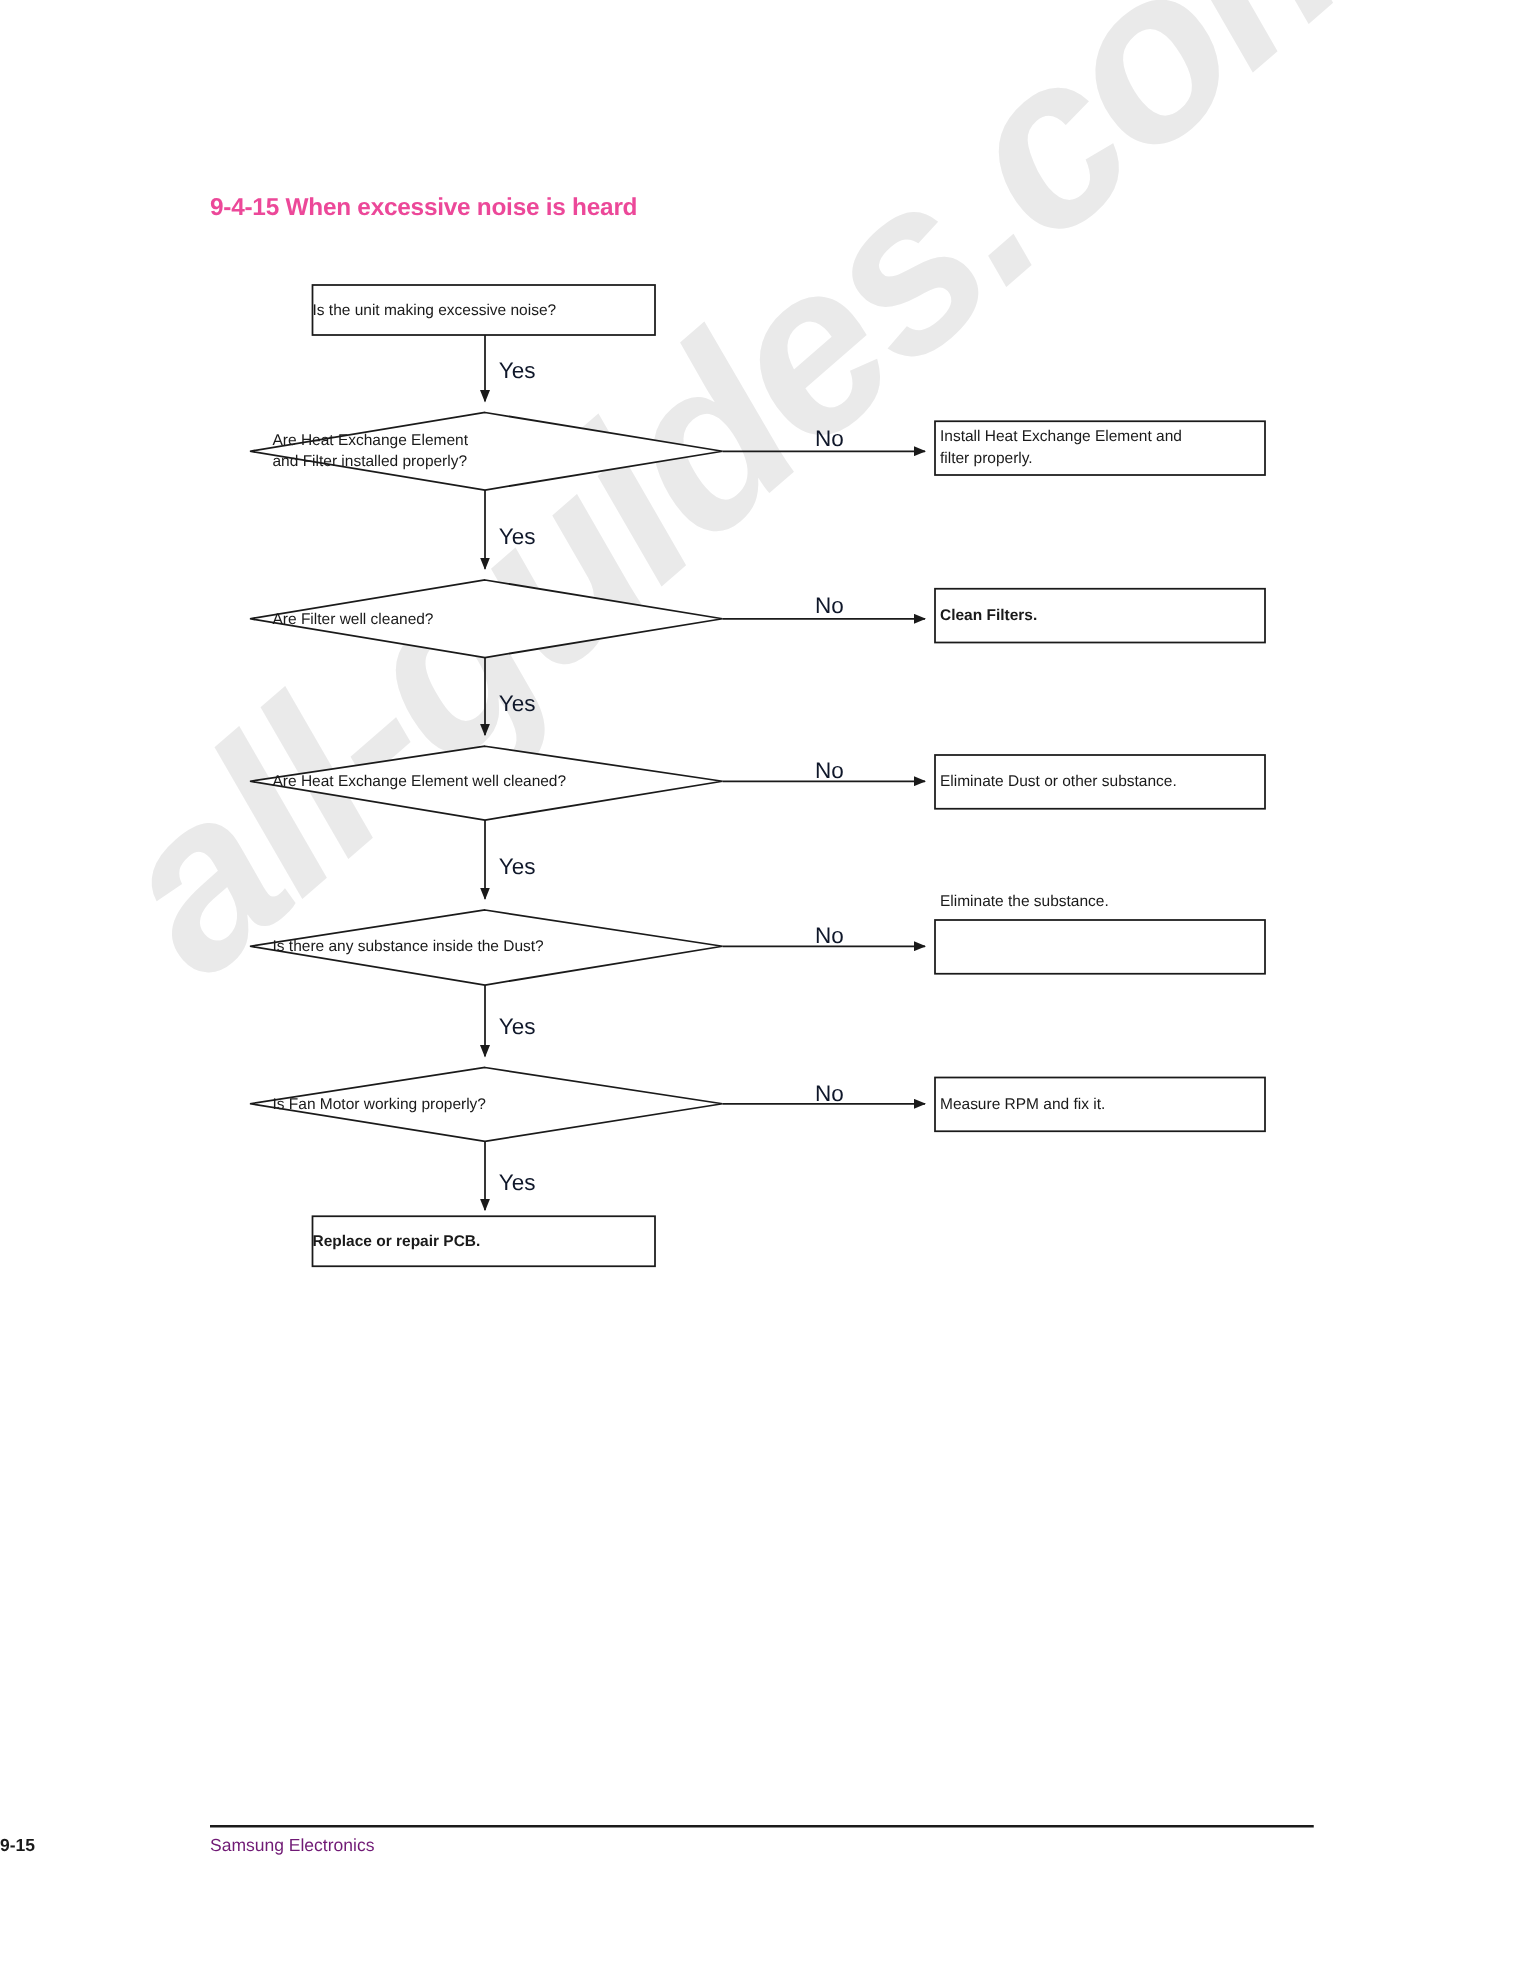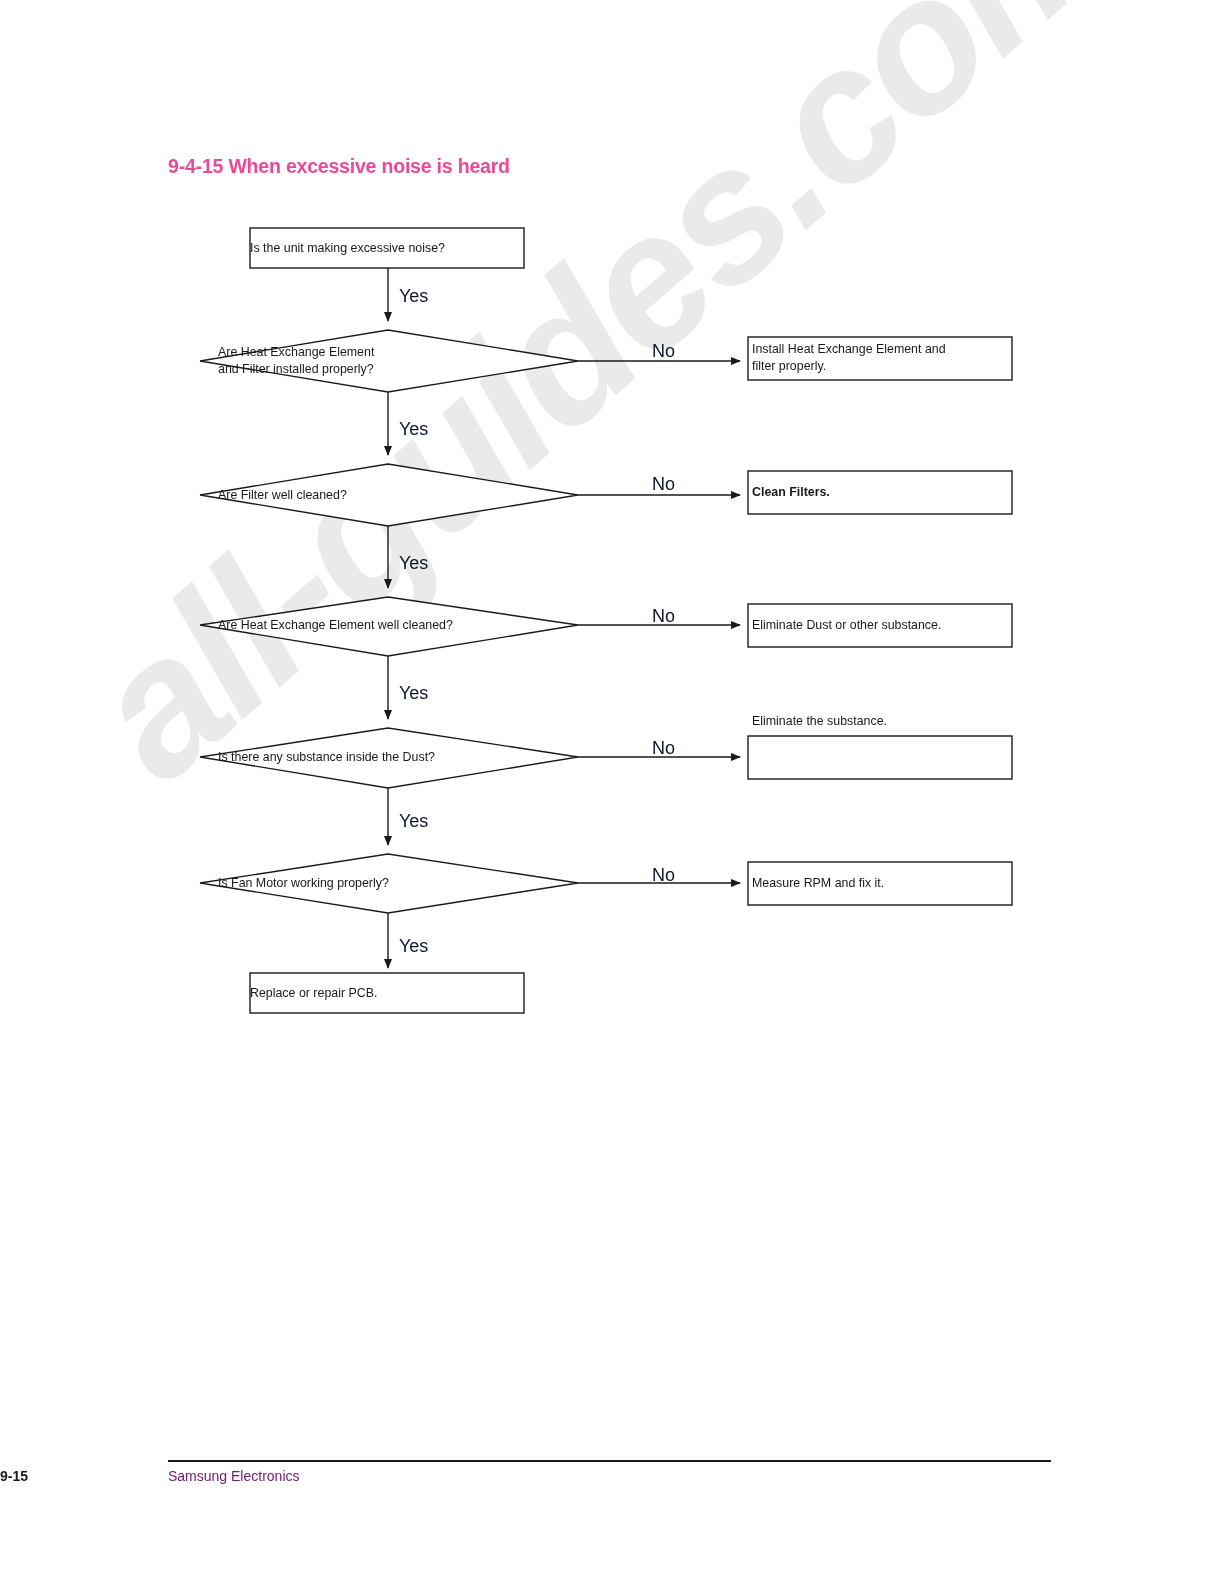--- a/index.html
+++ b/index.html
@@ -187,17 +187,17 @@
 <div class="node-label" style="left:218px; top:749px; width:340px;">Is there any substance inside the Dust?</div>
 <div class="edge-label" style="left:652px; top:738px;">No</div>
 <div class="node-label" style="left:752px; top:713px; width:256px;">Eliminate the substance.</div>
 <div class="edge-label" style="left:399px; top:811px;">Yes</div>
 
 <div class="node-label" style="left:218px; top:875px; width:340px;">Is Fan Motor working properly?</div>
 <div class="edge-label" style="left:652px; top:865px;">No</div>
 <div class="node-label" style="left:752px; top:875px; width:256px;">Measure RPM and fix it.</div>
 <div class="edge-label" style="left:399px; top:936px;">Yes</div>
 
-<div class="node-label" style="left:250px; top:985px; width:264px;">Replace or repair PCB.</div>
+<div class="node-label" style="left:250px; top:985px; width:264px;font-weight:bold;">Replace or repair PCB.</div>
 
 <div id="footer-rule"></div>
 <div id="footer-left">Samsung Electronics</div>
 <div id="footer-right">9-15</div>
 
 </body></html>

